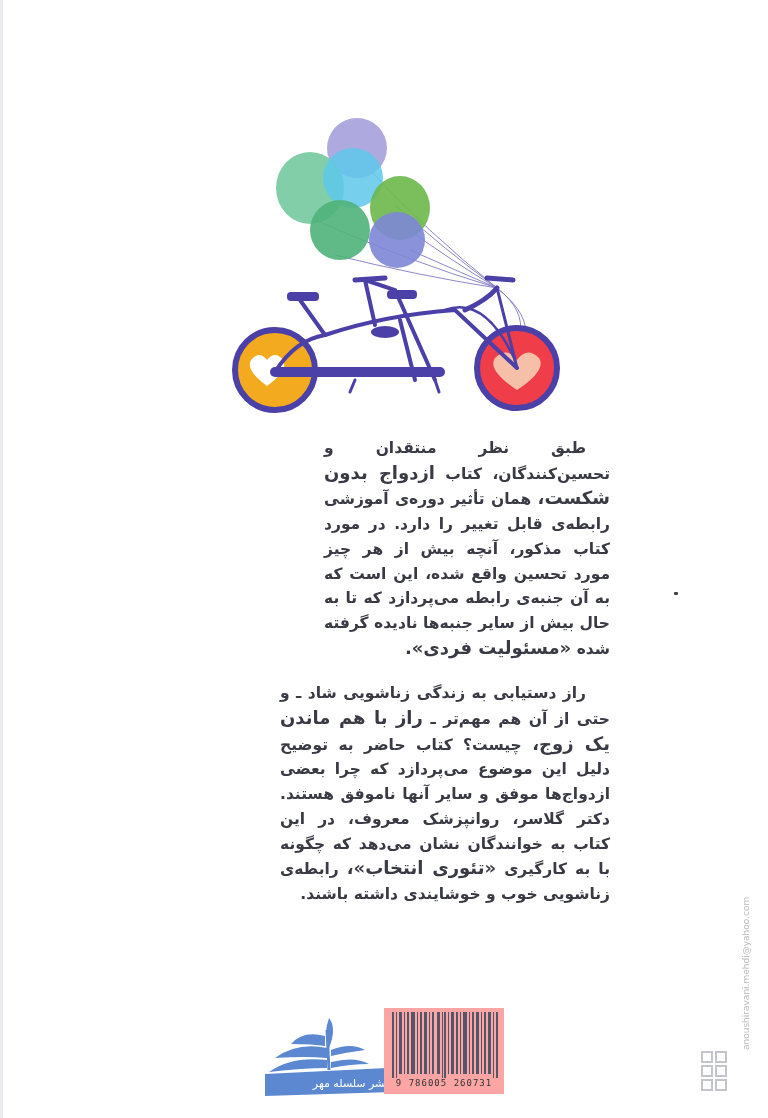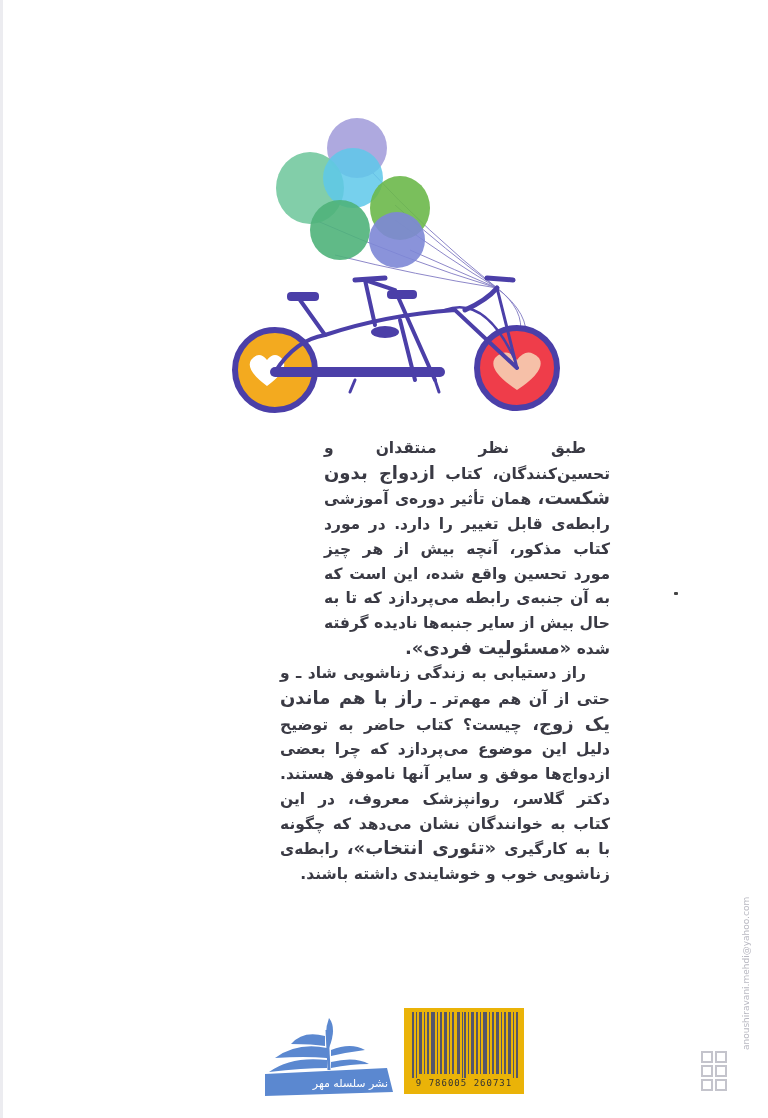--- a/index.html
+++ b/index.html
@@ -10,29 +10,29 @@
   }
   .edge-left { position:absolute; left:0; top:0; width:3px; height:1118px; background:#ececf0; }
   .illustration { position:absolute; left:225px; top:110px; width:350px; height:315px; }
   .blurb {
     position:absolute; left:280px; top:436px; width:330px;
     direction:rtl; text-align:justify; text-align-last:right;
     color:#3a3a44; font-size:15.5px; line-height:24.7px; font-weight:bold;
   }
   .blurb p { margin:0; }
   .blurb p.p1 { text-indent:24px;margin-left:44px; }
-  .blurb p.p2 { margin-top:0; text-indent:24px; }
+  .blurb p.p2 { margin-top:20px; text-indent:24px; }
   .blurb .em { font-size:18px; }
   .speck { position:absolute; left:674px; top:592px; width:4px; height:3px; background:#444; border-radius:1px; }
   .publisher-logo { position:absolute; left:255px; top:1008px; width:142px; height:92px; }
   .publisher-name {
     position:absolute; left:268px; top:1077px; width:120px; text-align:right;
     color:#ffffff; font-size:11px; font-weight:normal; direction:rtl;
   }
-  .barcode { position:absolute; left:404px; top:1008px; width:120px; height:86px; background:#eab308; }
+  .barcode { position:absolute; left:384px; top:1008px; width:120px; height:86px; background:#fca5a5; }
   .barcode-bars { position:absolute; left:6px; top:4px; width:108px; height:66px; }
   .barcode-number {
     position:absolute; left:0; top:70px; width:120px; text-align:center;
     font-family:"DejaVu Sans Mono", monospace; font-size:9px; letter-spacing:1px; color:#333;
   }
   .email-vertical {
     position:absolute; left:741px; top:1050px; width:200px;
     transform:rotate(-90deg); transform-origin:0 0;
     font-size:9px; color:#b9b9c2; white-space:nowrap;
   }

